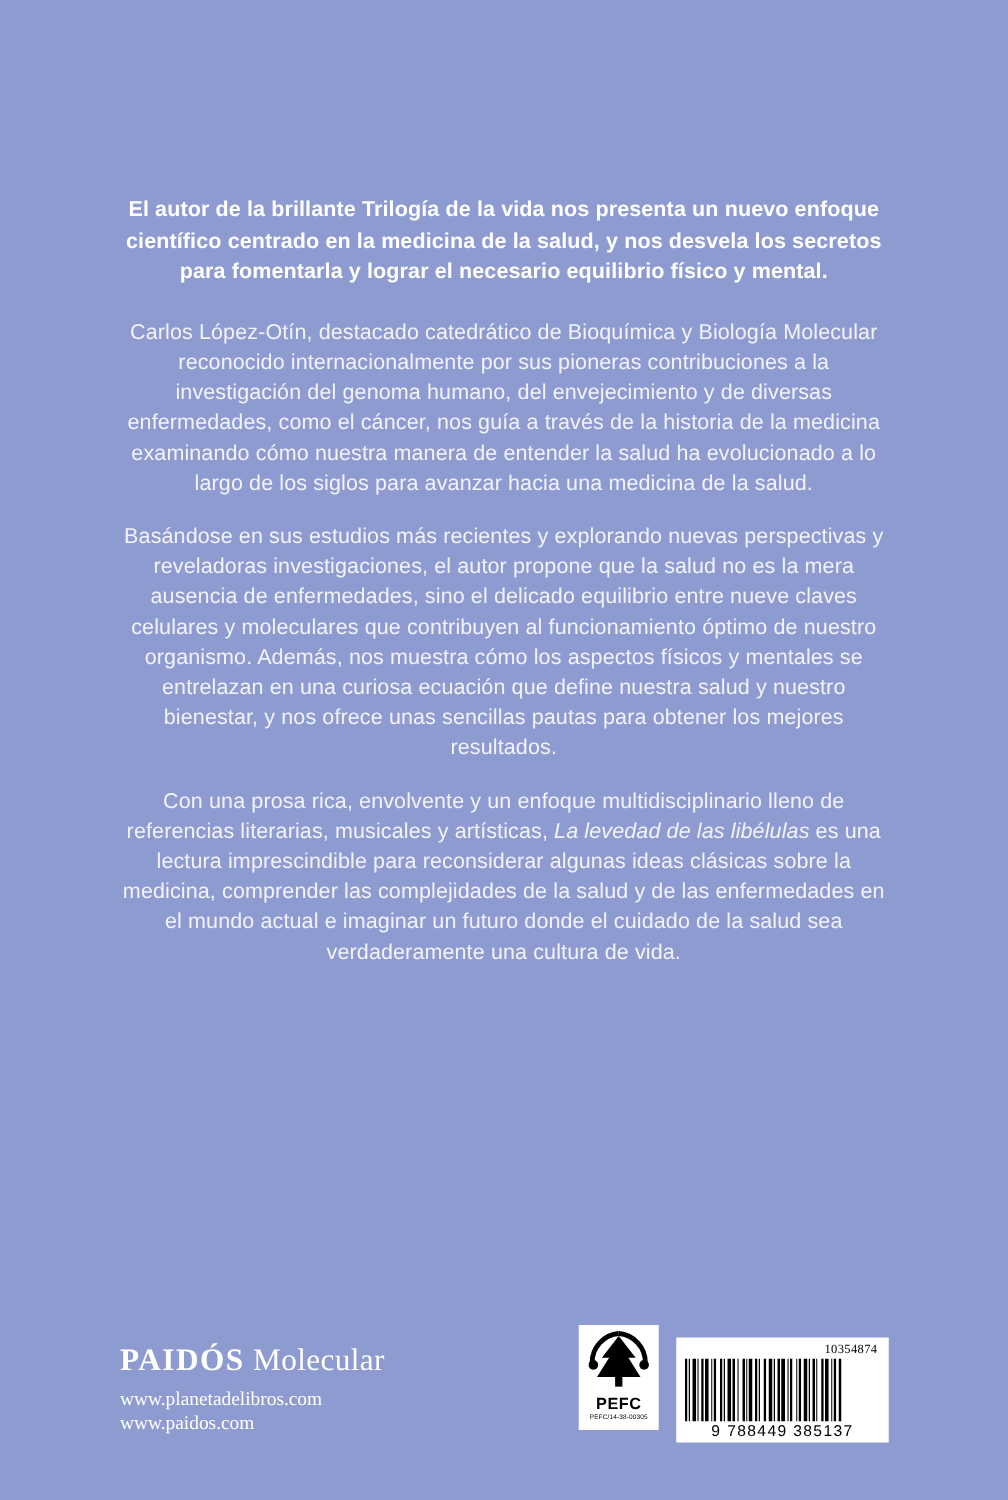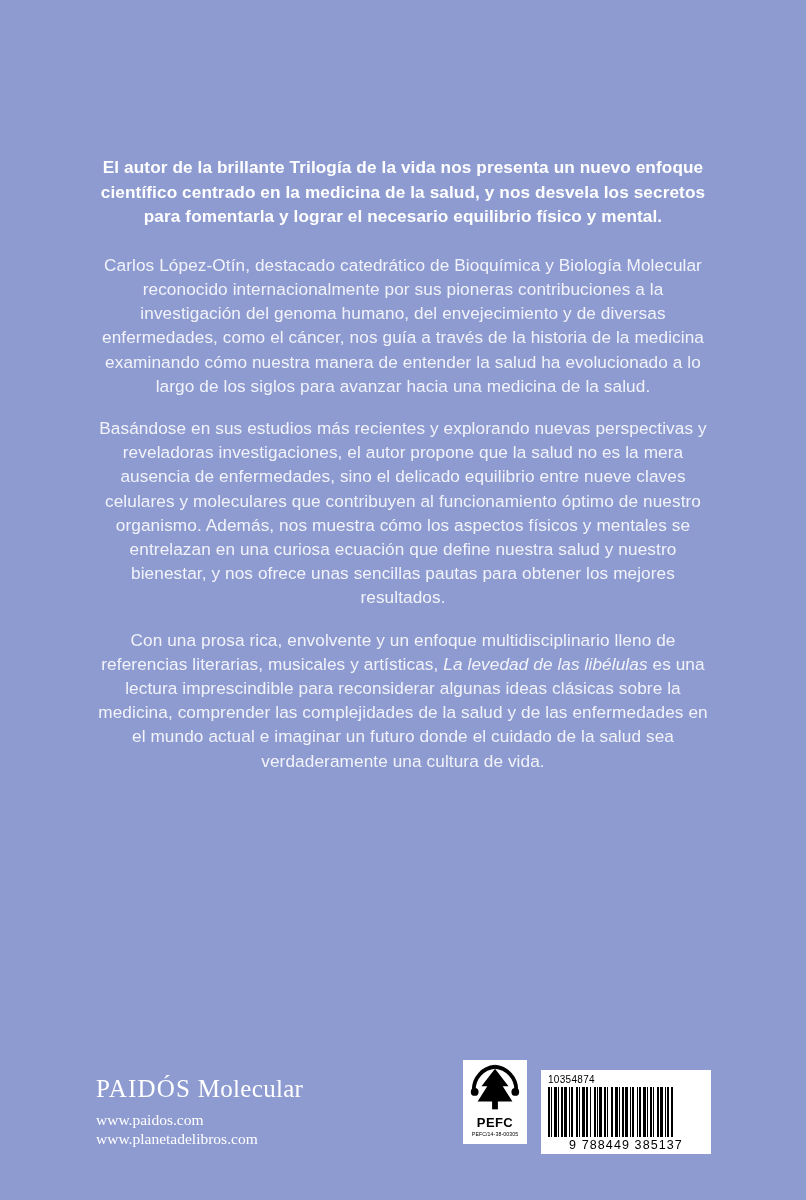--- a/index.html
+++ b/index.html
@@ -59,21 +59,21 @@
     color: #ffffff;
   }
   .imprint-name {
     font-family: "Liberation Serif", serif;
     font-size: 25px;
     letter-spacing: 0.3px;
     margin-bottom: 7px;
     white-space: nowrap;
   }
   .imprint-name .brand {
-    font-weight: normal;
+    font-weight: bold;
     letter-spacing: 1.2px;
   }
   .imprint-url {
     font-family: "Liberation Serif", serif;
     font-size: 15.5px;
     line-height: 19px;
     white-space: nowrap;
   }
 
   
@@ -115,22 +115,22 @@
     position: absolute;
     left: 541px;
     bottom: 46px;
     width: 170px;
     height: 84px;
     background: #ffffff;
     box-sizing: border-box;
     padding: 4px 7px 3px 7px;
   }
   .barcode-number-top {
-    text-align: left;
-    font-family: Liberation Sans, sans-serif;
+    text-align: right;
+    font-family: Liberation Serif, serif;
     font-size: 10px;
     line-height: 12px;
     color: #000;
     letter-spacing: 0.3px;
     padding-right: 2px;
   }
   .bars {
     height: 50px;
     display: flex;
     align-items: flex-end;
@@ -159,22 +159,22 @@
 
   <div class="blurb">
     <p class="para lead">El autor de la brillante Trilogía de la vida nos presenta un nuevo enfoque científico centrado en la medicina de la salud, y nos desvela los secretos para fomentarla y lograr el necesario equilibrio físico y mental.</p>
     <p class="para">Carlos López-Otín, destacado catedrático de Bioquímica y Biología Molecular reconocido internacionalmente por sus pioneras contribuciones a la investigación del genoma humano, del envejecimiento y de diversas enfermedades, como el cáncer, nos guía a través de la historia de la medicina examinando cómo nuestra manera de entender la salud ha evolucionado a lo largo de los siglos para avanzar hacia una medicina de la salud.</p>
     <p class="para">Basándose en sus estudios más recientes y explorando nuevas perspectivas y reveladoras investigaciones, el autor propone que la salud no es la mera ausencia de enfermedades, sino el delicado equilibrio entre nueve claves celulares y moleculares que contribuyen al funcionamiento óptimo de nuestro organismo. Además, nos muestra cómo los aspectos físicos y mentales se entrelazan en una curiosa ecuación que define nuestra salud y nuestro bienestar, y nos ofrece unas sencillas pautas para obtener los mejores resultados.</p>
     <p class="para last"><span>Con una prosa rica, envolvente y un enfoque multidisciplinario lleno de referencias literarias, musicales y artísticas, </span><span class="ital">La levedad de las libélulas</span><span> es una lectura imprescindible para reconsiderar algunas ideas clásicas sobre la medicina, comprender las complejidades de la salud y de las enfermedades en el mundo actual e imaginar un futuro donde el cuidado de la salud sea verdaderamente una cultura de vida.</span></p>
   </div>
 
   <div class="imprint">
     <div class="imprint-name"><span class="brand">PAIDÓS</span> <span>Molecular</span></div>
+    <div class="imprint-url">www.planetadelibros.com</div>
     <div class="imprint-url">www.paidos.com</div>
-    <div class="imprint-url">www.planetadelibros.com</div>
   </div>
 
   <div class="pefc">
     <svg class="pefc-mark" viewBox="0 0 60 52">
       <path d="M30 4 L44 22 L38 22 L48 38 L12 38 L22 22 L16 22 Z" fill="#000"></path>
       <rect x="27" y="37" width="6" height="9" fill="#000"></rect>
       <path d="M8 26 A24 24 0 0 1 30 2" fill="none" stroke="#000" stroke-width="4"></path>
       <path d="M52 26 A24 24 0 0 0 30 2" fill="none" stroke="#000" stroke-width="4"></path>
       <circle cx="9" cy="28" r="4" fill="#000"></circle>
       <circle cx="51" cy="28" r="4" fill="#000"></circle>

